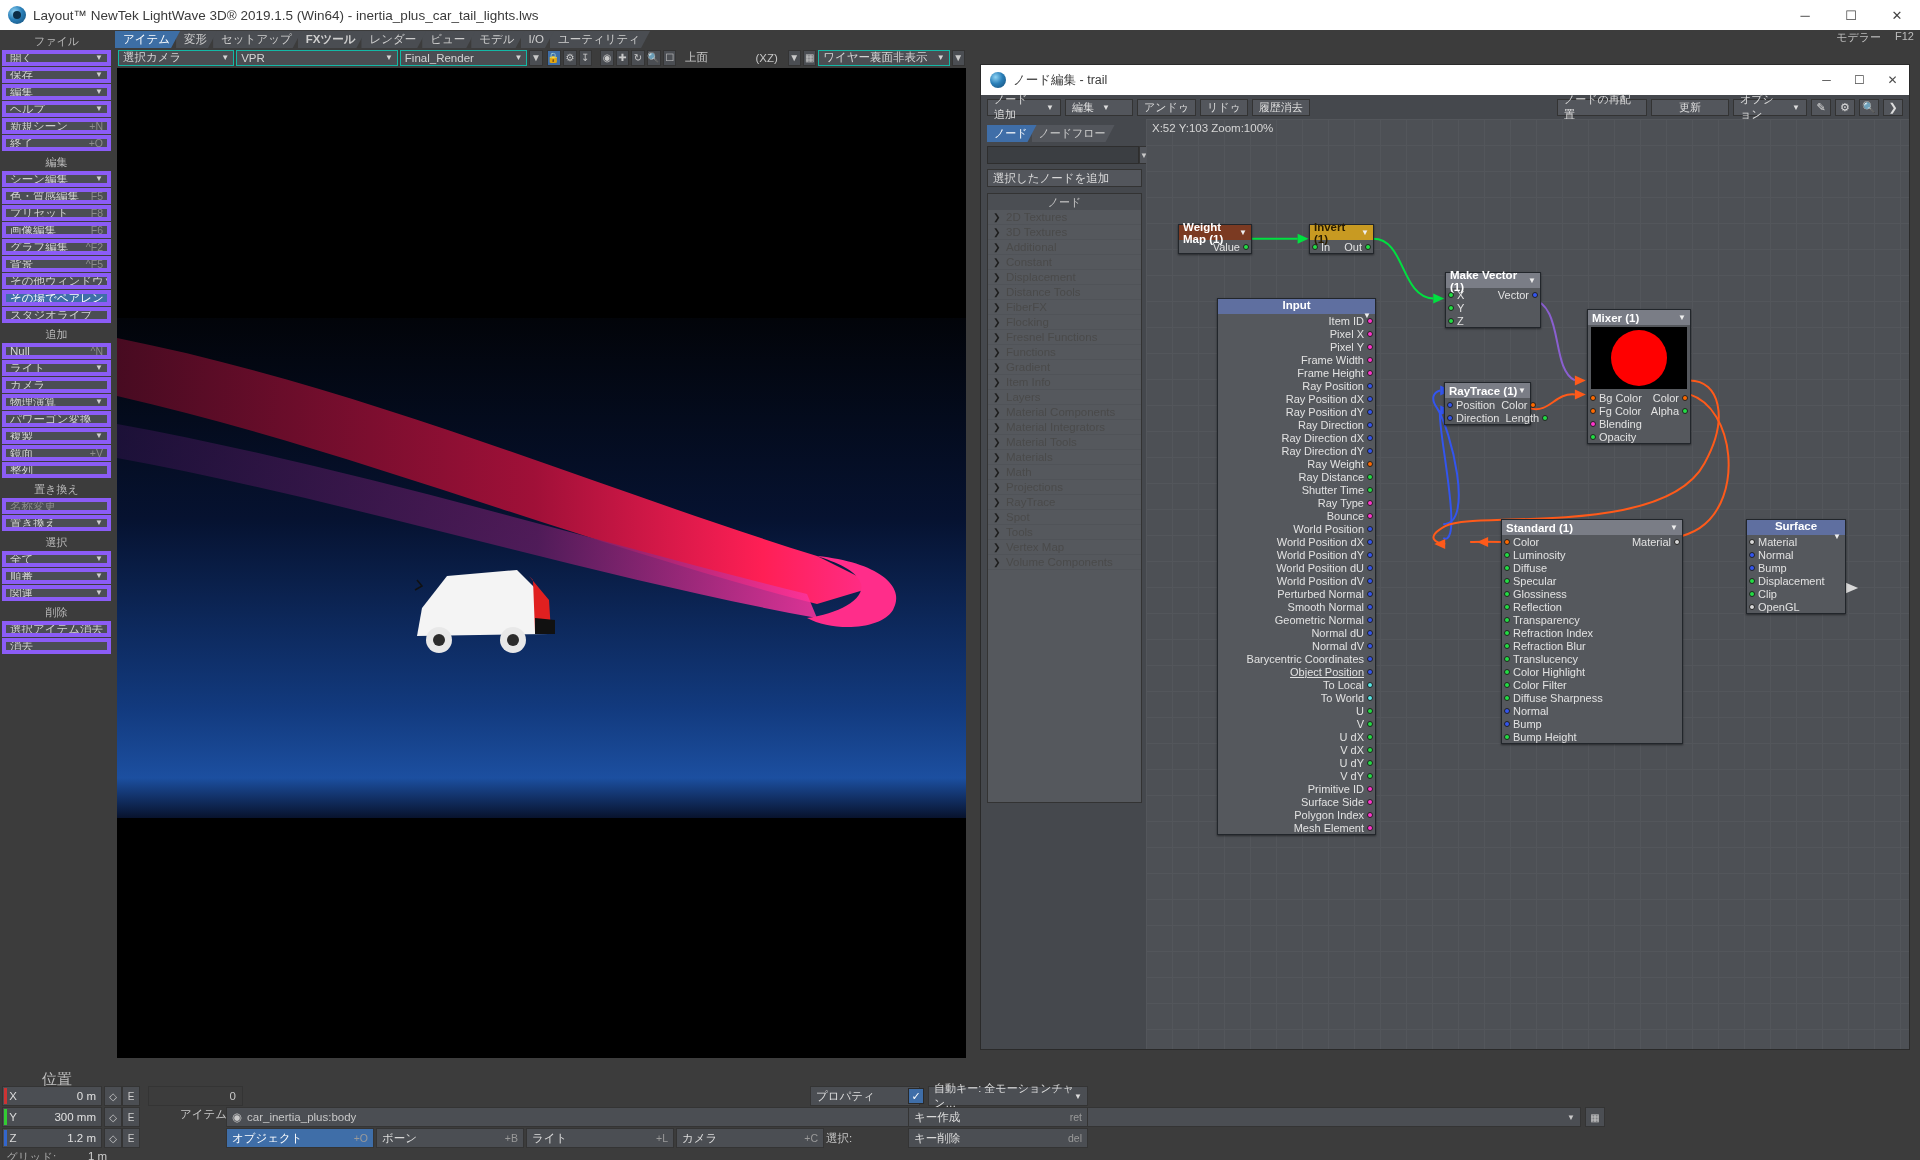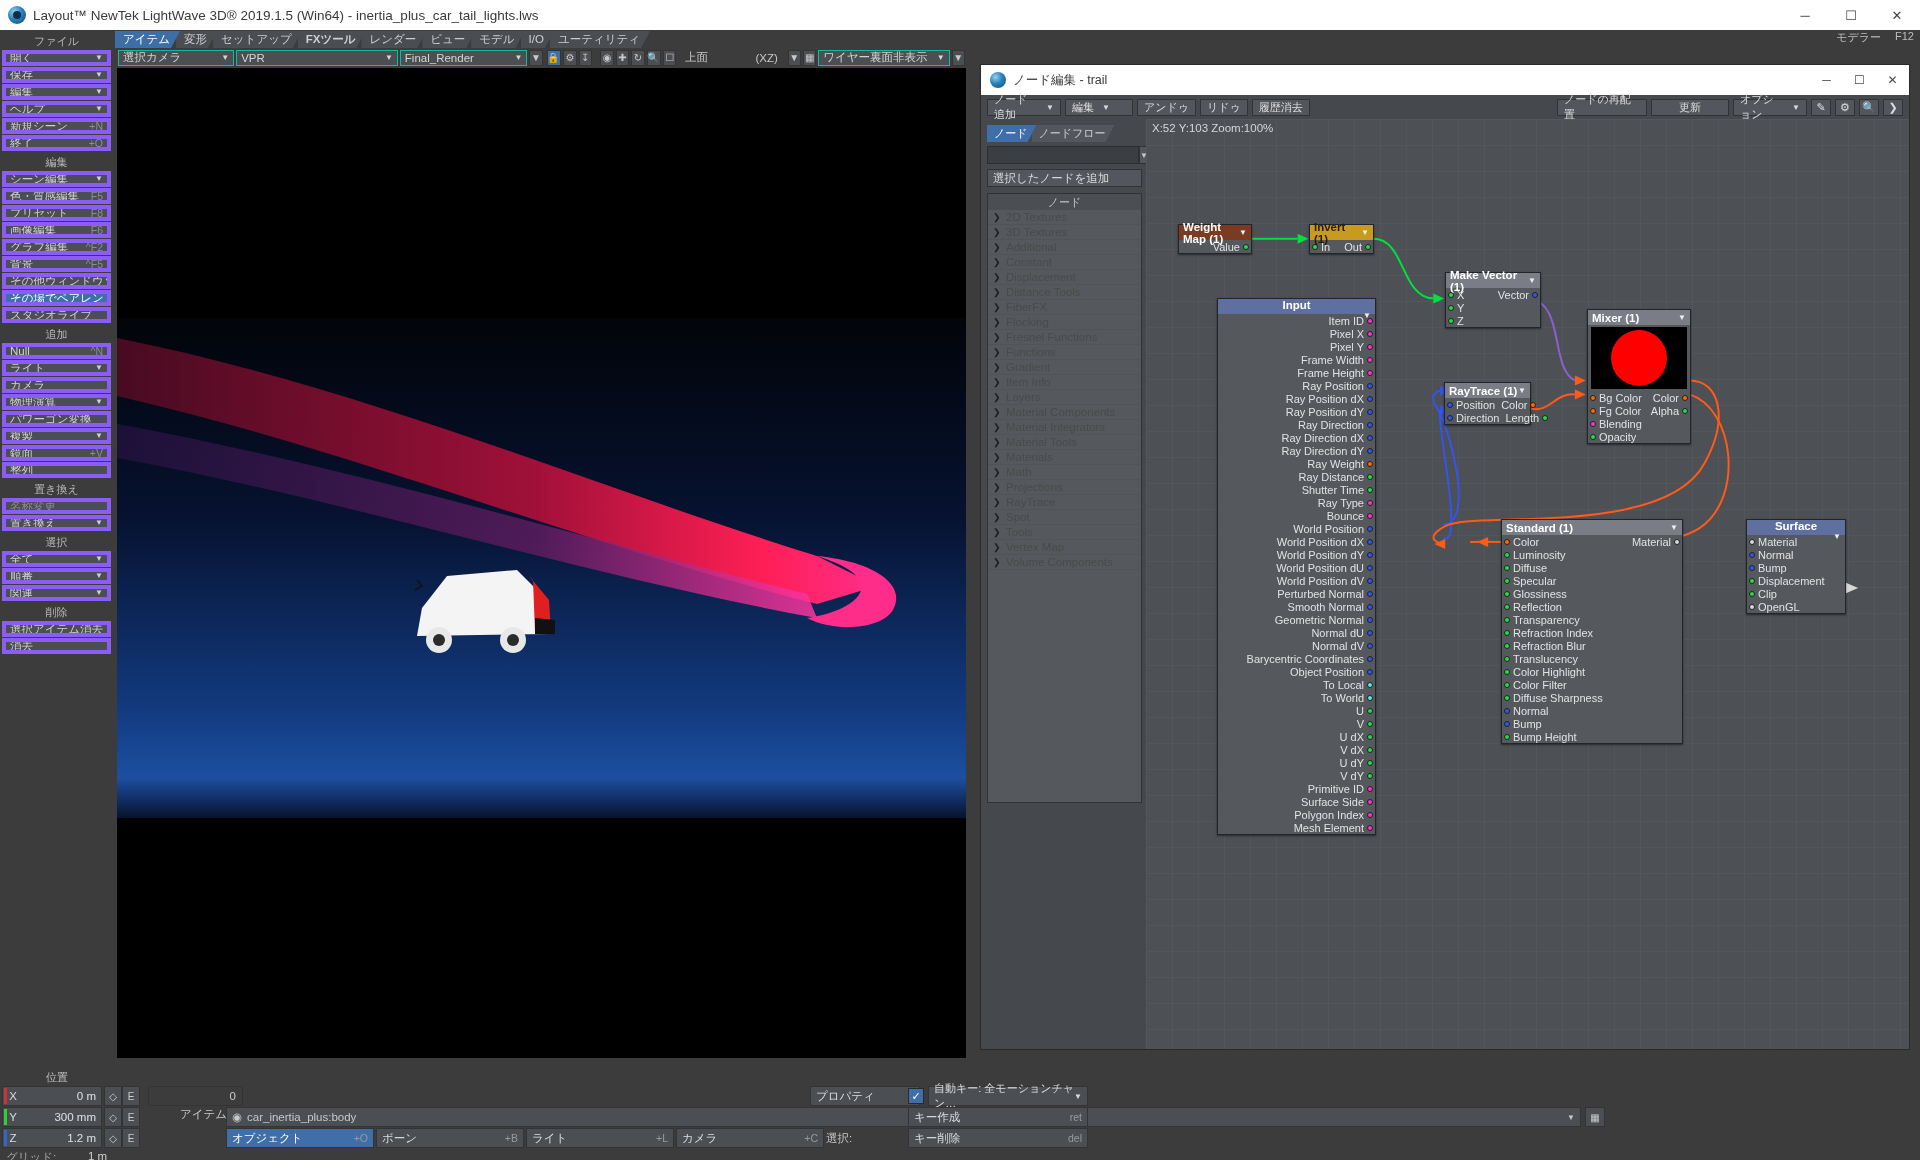--- a/index.html
+++ b/index.html
@@ -689,21 +689,21 @@
               </div>
               <div class="row">
                 <span class="lbl" style="margin-left: auto;">Normal dV</span>
                 <span class="dot d-blue"></span>
               </div>
               <div class="row">
                 <span class="lbl" style="margin-left: auto;">Barycentric Coordinates</span>
                 <span class="dot d-blue"></span>
               </div>
               <div class="row">
-                <span class="lbl" style="margin-left: auto;">Object Position</span>
+                <span class="lbl" style="margin-left: auto; text-decoration: underline;">Object Position</span>
                 <span class="dot d-blue"></span>
               </div>
               <div class="row">
                 <span class="lbl" style="margin-left: auto;">To Local</span>
                 <span class="dot d-cyan"></span>
               </div>
               <div class="row">
                 <span class="lbl" style="margin-left: auto;">To World</span>
                 <span class="dot d-cyan"></span>
               </div>
@@ -850,21 +850,21 @@
                 <span class="lbl">OpenGL</span>
               </div>
             </div>
           </div>
       </div>
     </div>
   </div>
 
   <div class="bottom">
 
-    <div style="position:absolute;left:2px;top:10px;width:110px;text-align:center;font-size:11px;color:#c0c0c0">位置</div>
+    <div style="position:absolute;left:2px;top:10px;width:110px;text-align:center;font-size:15px;color:#c0c0c0">位置</div>
 
     <div class="coordcell" style="left:2px;top:26px;">
       <span class="ax" style="background:#c33;width:3px;height:16px;margin-left:1px"></span>
       <span class="ax">X</span>
       <span class="vv">0 m</span>
     </div>
     <div class="coordcell" style="left:2px;top:47px;">
       <span class="ax" style="background:#3c3;width:3px;height:16px;margin-left:1px"></span>
       <span class="ax">Y</span>
       <span class="vv">300 mm</span>

